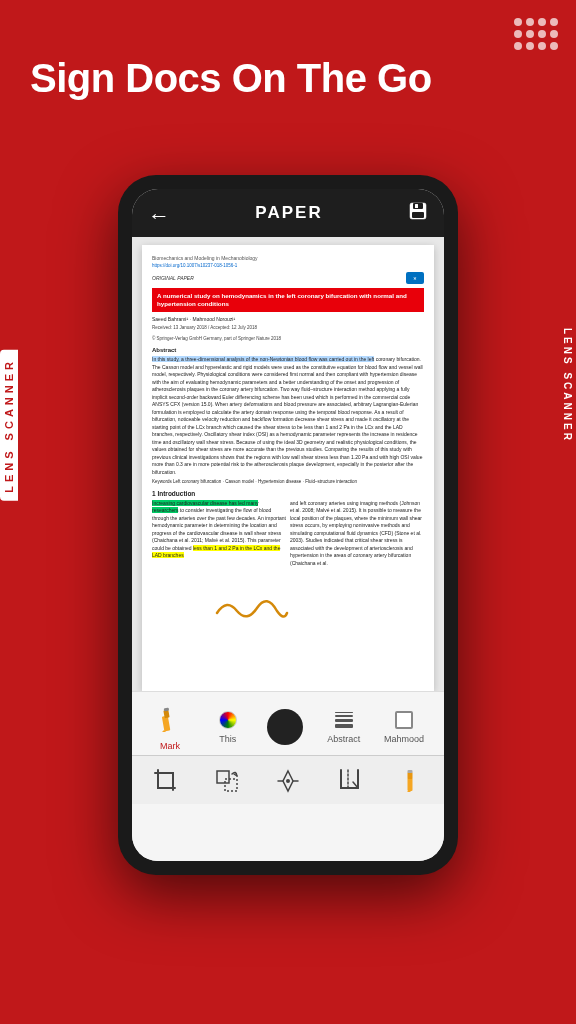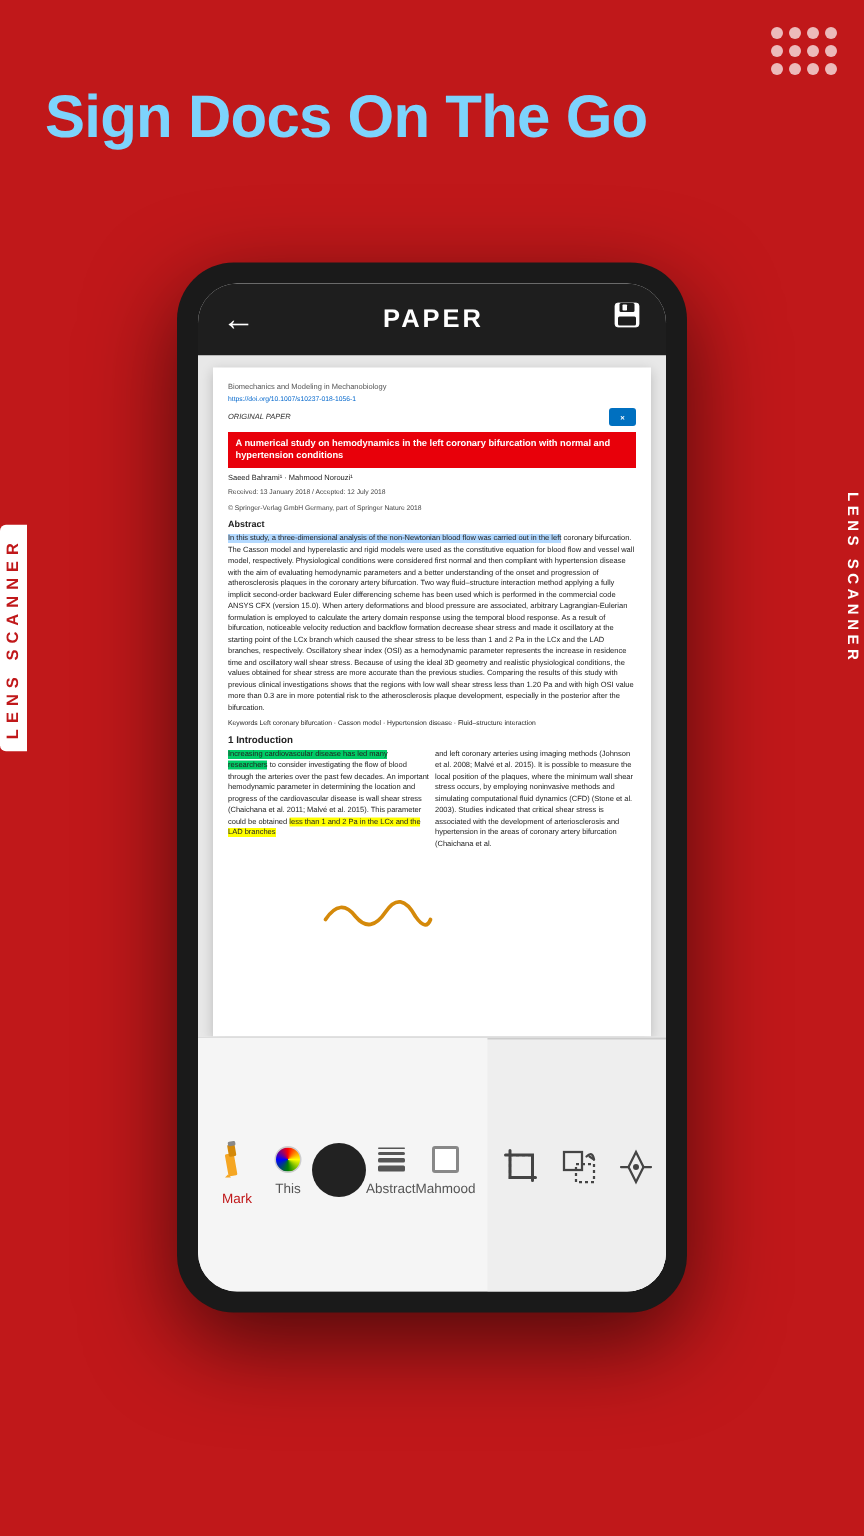--- a/index.html
+++ b/index.html
@@ -33,21 +33,21 @@
       border-radius: 50%;
       background: rgba(255,255,255,0.7);
     }
 
     
     .hero-title {
       position: absolute;
       top: 55px; left: 30px;
       font-size: 40px;
       font-weight: 900;
-      color: #7dd3fc;
+      color: #ffffff;
       line-height: 1.15;
       letter-spacing: -0.5px;
     }
 
     
     .phone-wrap {
       position: absolute;
       top: 175px;
       left: 50%;
       transform: translateX(-50%);
@@ -236,20 +236,21 @@
       width: 80px;
       height: 30px;
     }
 
     
     .phone-bottom {
       background: #f5f5f5;
       flex-shrink: 0;
       height: 170px;
       display: flex;
+      flex-direction: column;
       border-top: 1px solid #ddd;
     }
 
     
     .tool-icons-row {
       display: flex;
       align-items: center;
       justify-content: space-around;
       padding: 10px 8px 4px;
     }

